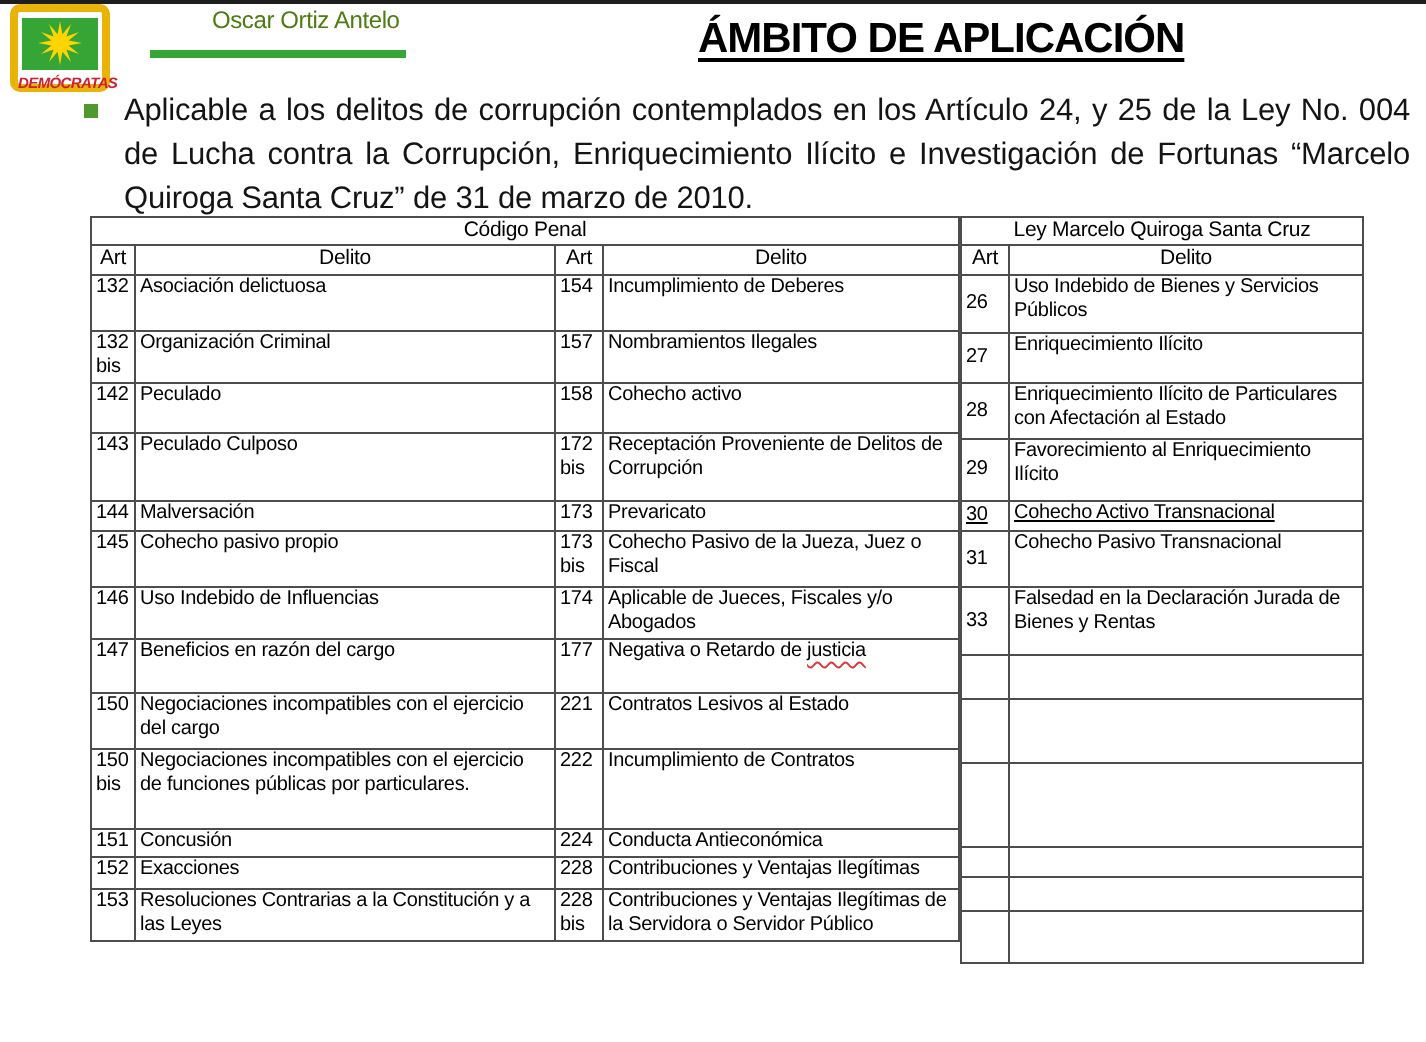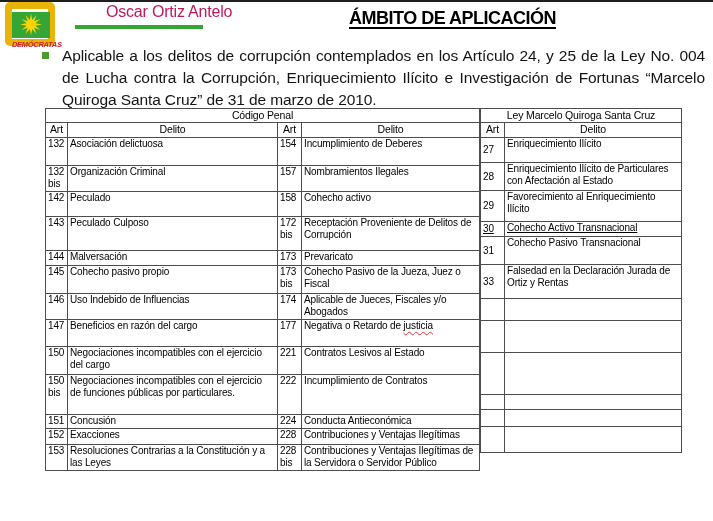--- a/index.html
+++ b/index.html
@@ -15,21 +15,21 @@
   #top-border {
     position: absolute; left: 0; top: 0;
     width: 713px; height: 2px; background: #1e1e1e;
   }
 
   
   #logo {
     position: absolute; left: 5px; top: 2px;
     width: 50px; height: 44px;
     background: #fff;
-    border: 7px solid #eab308;
+    border: 4px solid #eab308;
     border-radius: 5px;
     box-sizing: border-box;
     text-align: center;
   }
   #logo-emblem {
     margin: 3px auto 0 auto;
     width: 38px; height: 26px;
     background: #35a535;
     position: relative;
   }
@@ -40,30 +40,30 @@
     font-weight: bold;
     font-style: italic;
     color: #cc2030;
     letter-spacing: -0.3px;
     white-space: nowrap;
   }
 
   
   #author {
     position: absolute; left: 106px; top: 3px;
-    font-size: 16px; color: #be185d;
+    font-size: 12px; color: #4d7c0f;
     letter-spacing: -0.2px;
   }
   #author-underline {
     position: absolute; left: 75px; top: 25px;
     width: 128px; height: 4px; background: #35a535;
   }
   #page-title {
     position: absolute; left: 349px; top: 8px;
-    font-size: 18px; font-weight: bold; color: #000;
+    font-size: 21px; font-weight: bold; color: #000;
     letter-spacing: -0.5px;
     text-decoration: underline;
     text-decoration-thickness: 2px;
     text-underline-offset: 3px;
     white-space: nowrap;
     text-align: center;
   }
 
   
   #bullet-square {
@@ -251,20 +251,24 @@
         <thead>
           <tr style="height: 14px;">
             <th colspan="2">Ley Marcelo Quiroga Santa Cruz</th>
           </tr>
           <tr style="height: 15px;">
             <th>Art</th>
             <th>Delito</th>
           </tr>
         </thead>
         <tbody>
+          <tr style="height: 29px;">
+            <td class="art">26</td>
+            <td>Uso Indebido de Bienes y Servicios Públicos</td>
+          </tr>
           <tr style="height: 25px;">
             <td class="art">27</td>
             <td>Enriquecimiento Ilícito</td>
           </tr>
           <tr style="height: 28px;">
             <td class="art">28</td>
             <td>Enriquecimiento Ilícito de Particulares con Afectación al Estado</td>
           </tr>
           <tr style="height: 31px;">
             <td class="art">29</td>
@@ -273,21 +277,21 @@
           <tr style="height: 15px; text-decoration: underline;">
             <td class="art">30</td>
             <td>Cohecho Activo Transnacional</td>
           </tr>
           <tr style="height: 28px;">
             <td class="art">31</td>
             <td>Cohecho Pasivo Transnacional</td>
           </tr>
           <tr style="height: 34px;">
             <td class="art">33</td>
-            <td>Falsedad en la Declaración Jurada de Ortiz y Rentas</td>
+            <td>Falsedad en la Declaración Jurada de Bienes y Rentas</td>
           </tr>
           <tr style="height: 22px;">
             <td class="art"></td>
             <td></td>
           </tr>
           <tr style="height: 32px;">
             <td class="art"></td>
             <td></td>
           </tr>
           <tr style="height: 42px;">

